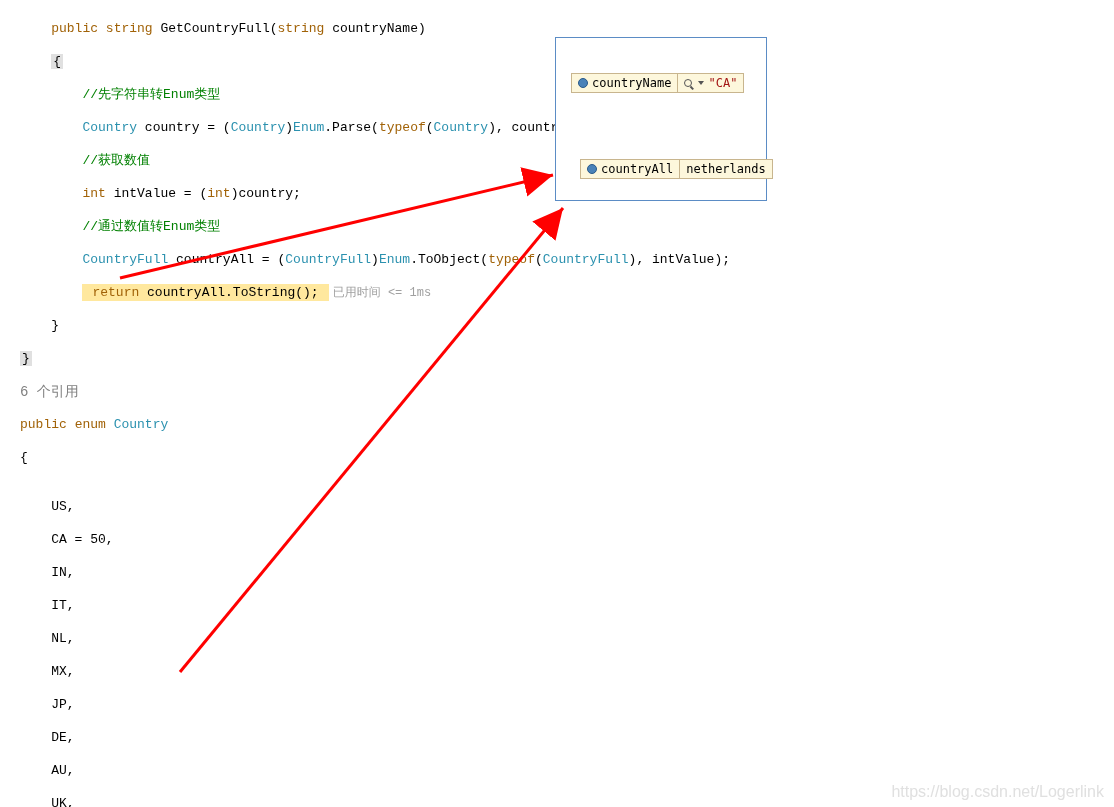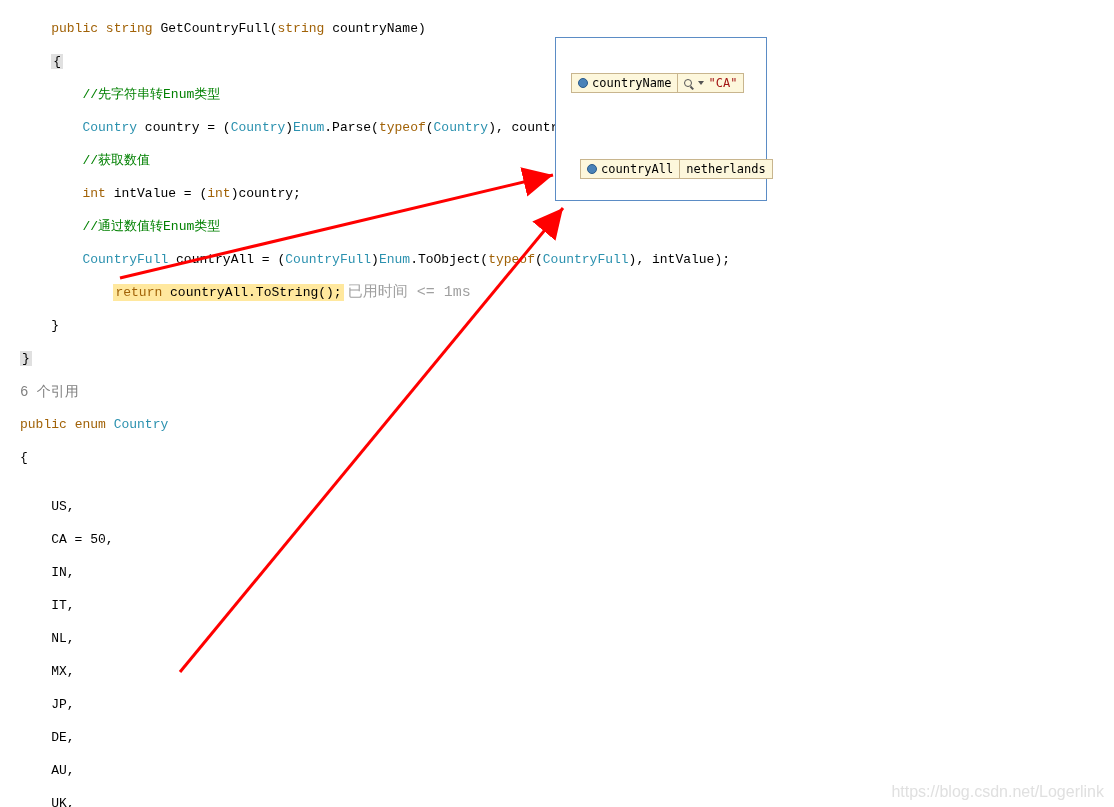--- a/index.html
+++ b/index.html
@@ -18,34 +18,33 @@
       line-height: 16.5px;
       white-space: pre;
     }
     .line { display: block; white-space: pre; }
     .kw { color: #a16207; }
     .type { color: #2b91af; }
     .str { color: #a31515; }
     .cmt { color: #008000; }
     .highlight-return {
       background: #ffe89e;
-      padding: 1px 2px;
-      margin-left: 31px;
+      padding: 1px 10px;
     }
     .highlight-brace {
       background: #e0e0e0;
       padding: 0 2px;
     }
     .codelens {
       color: #808080;
       font-size: 14px;
     }
     .timing {
       color: #a0a0a0;
-      font-size: 15px;
+      font-size: 12px;
       margin-left: 4px;
     }
     
     
     .debug-box {
       position: absolute;
       border: 1px solid #5b8cc5;
       background: #ffffff;
       left: 555px;
       top: 37px;

